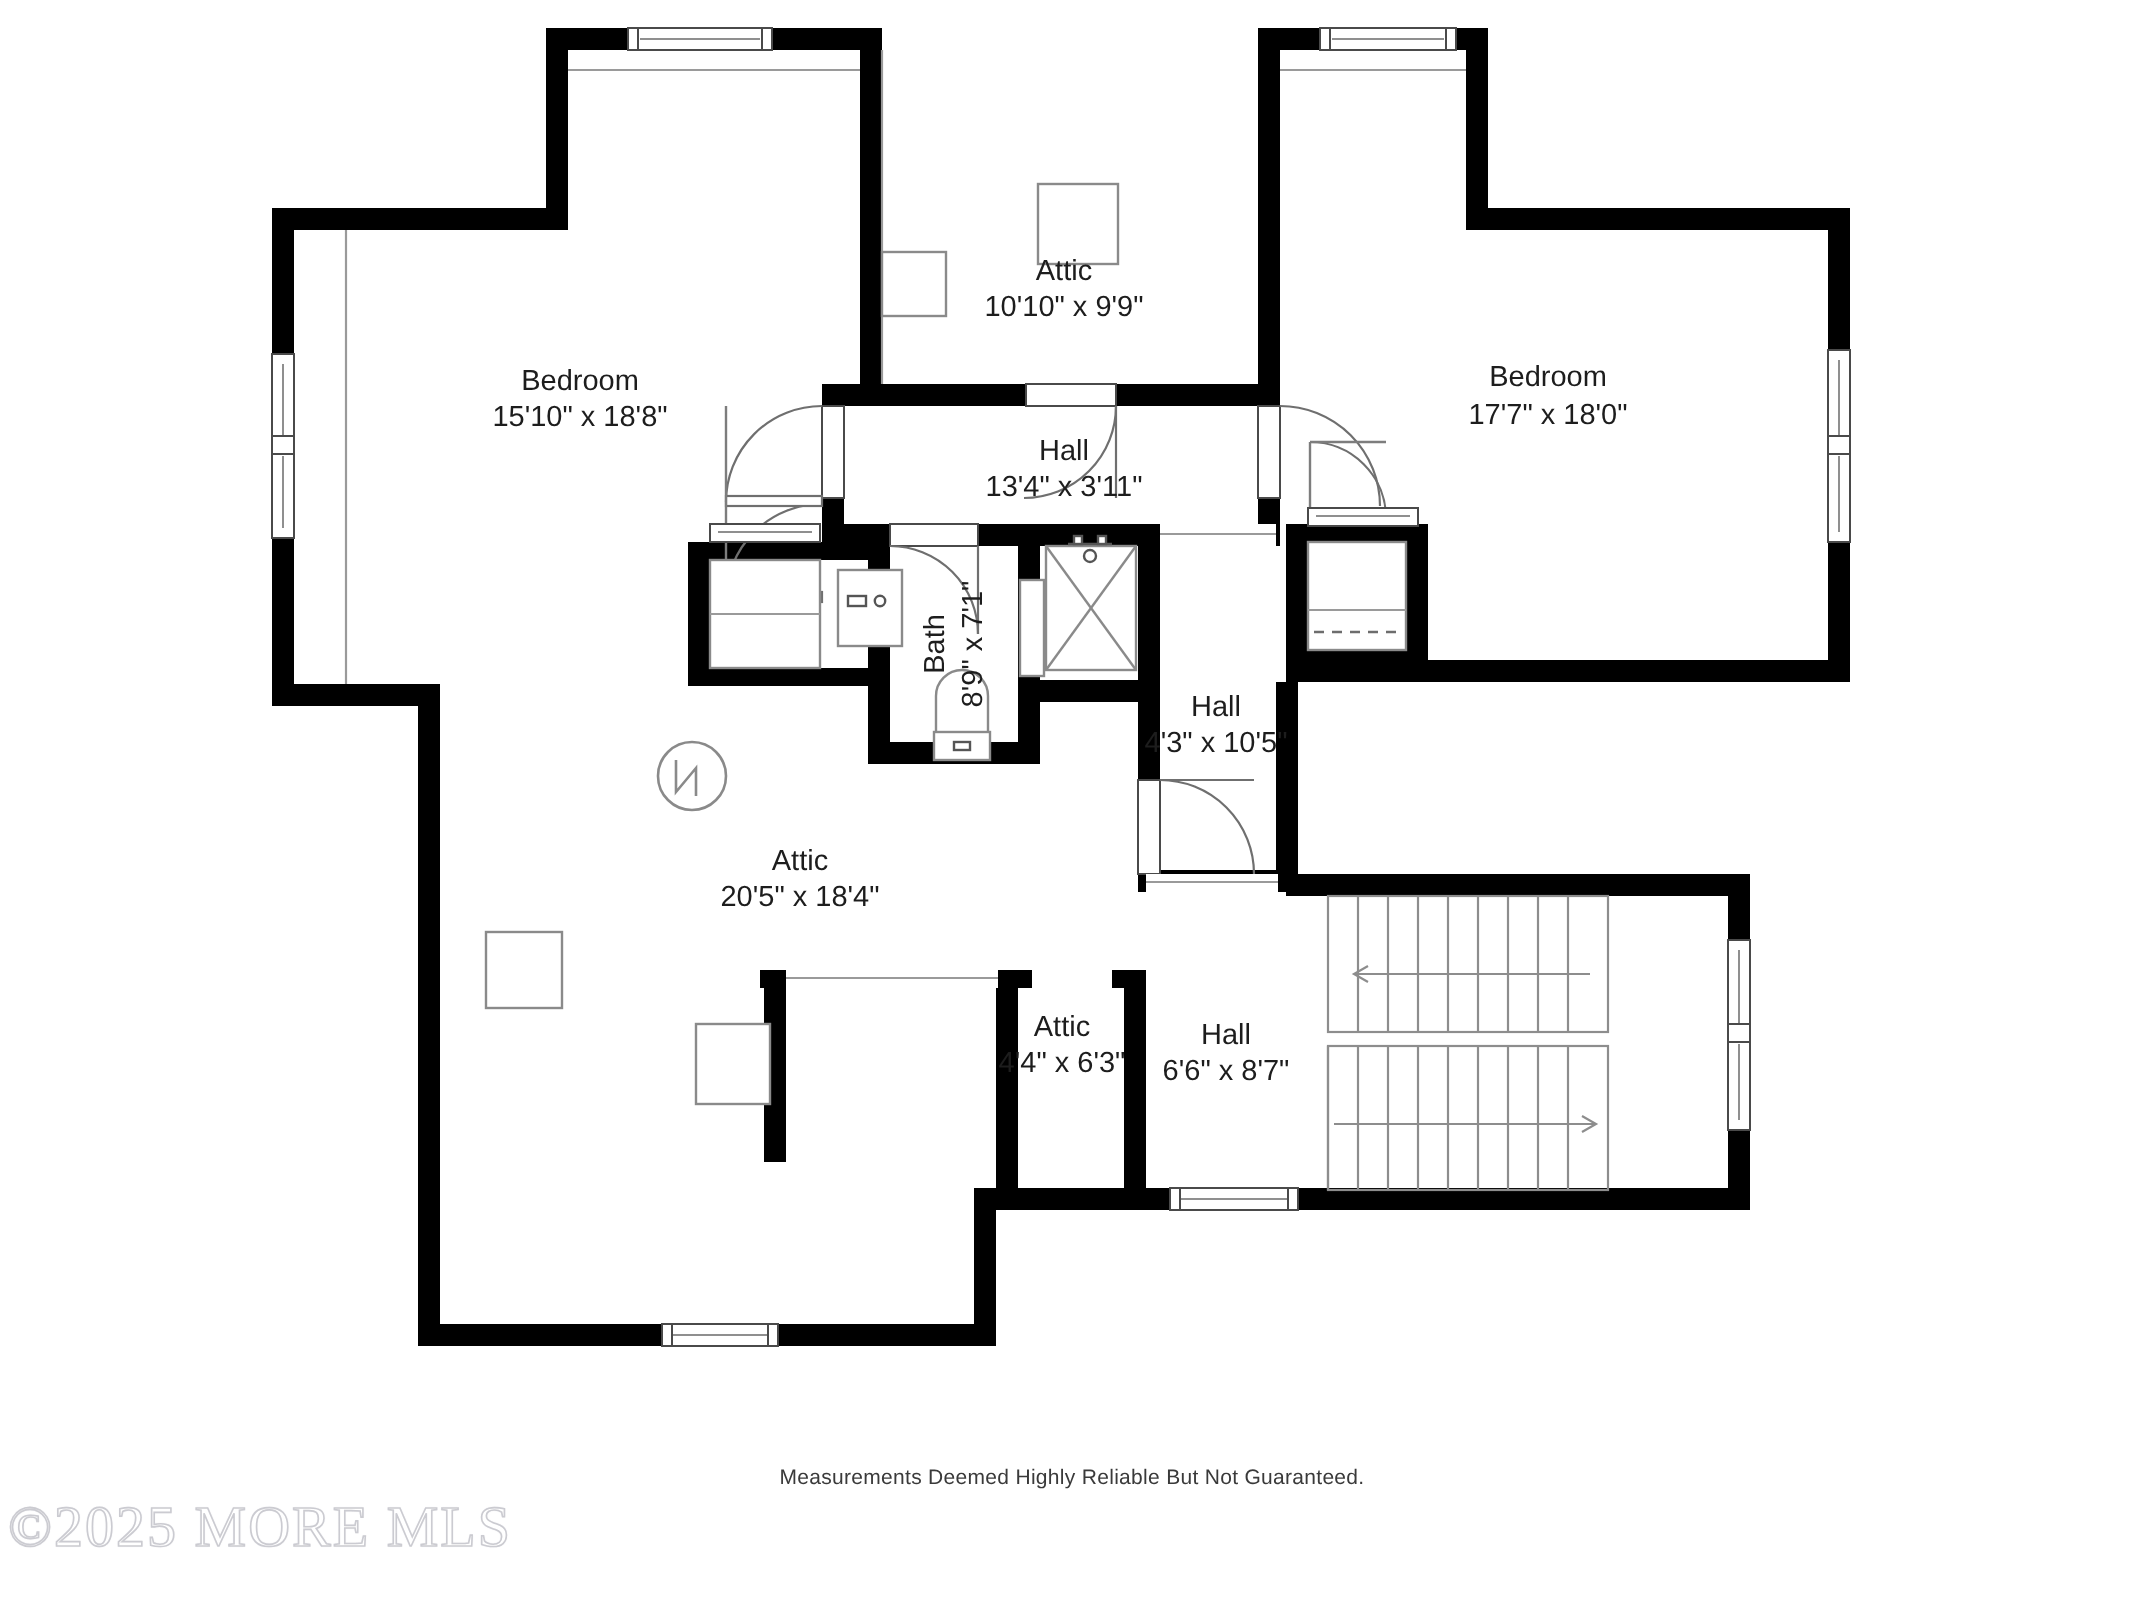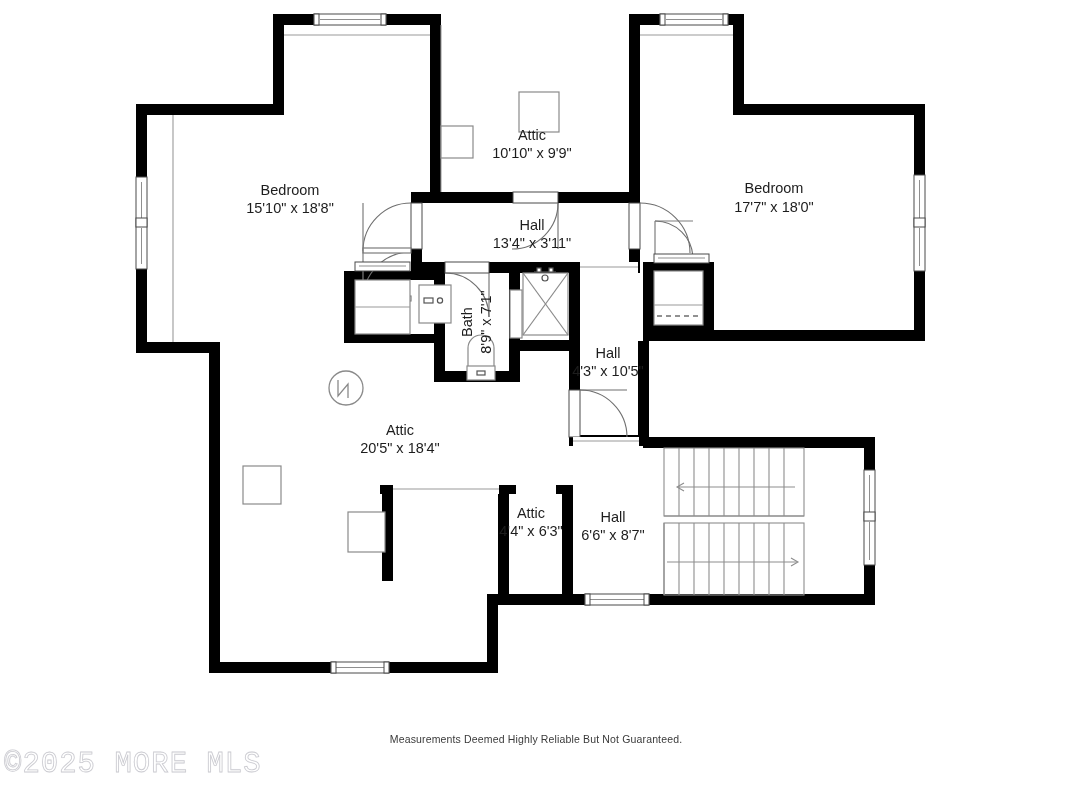--- a/index.html
+++ b/index.html
@@ -51,21 +51,21 @@
     font-size: 14.5px;
     fill: #1d1d1d;
     text-anchor: middle;
     dominant-baseline: middle;
   }
 
   .watermark {
     position: absolute;
     left: 4px;
     top: 748px;
-    font-family: Liberation Mono, monospace;
+    font-family: Liberation Serif, serif;
     font-size: 29px;
     letter-spacing: 1px;
     color: #ffffff;
     -webkit-text-stroke: 0.8px #c9c9cf;
     text-shadow: 0 0 1px #d7d7dd;
     opacity: 0.95;
     white-space: nowrap;
     user-select: none;
   }
   .disclaimer {

